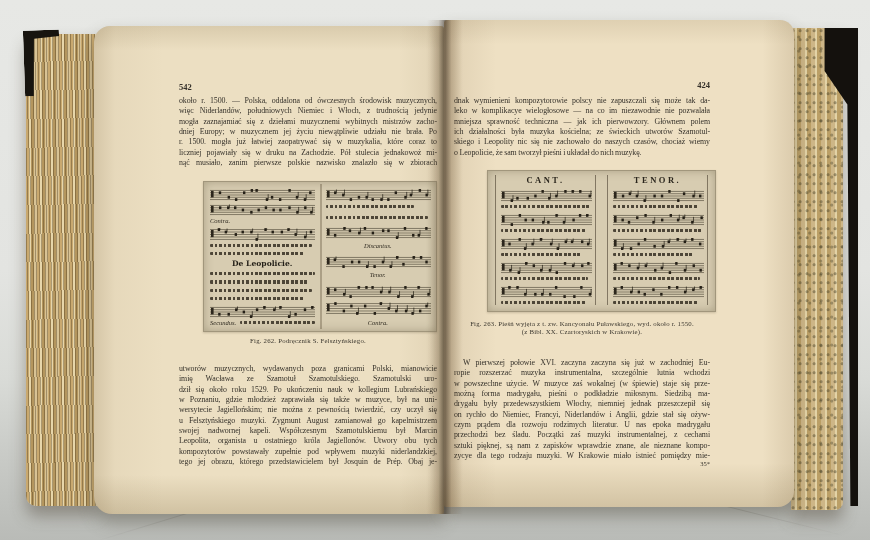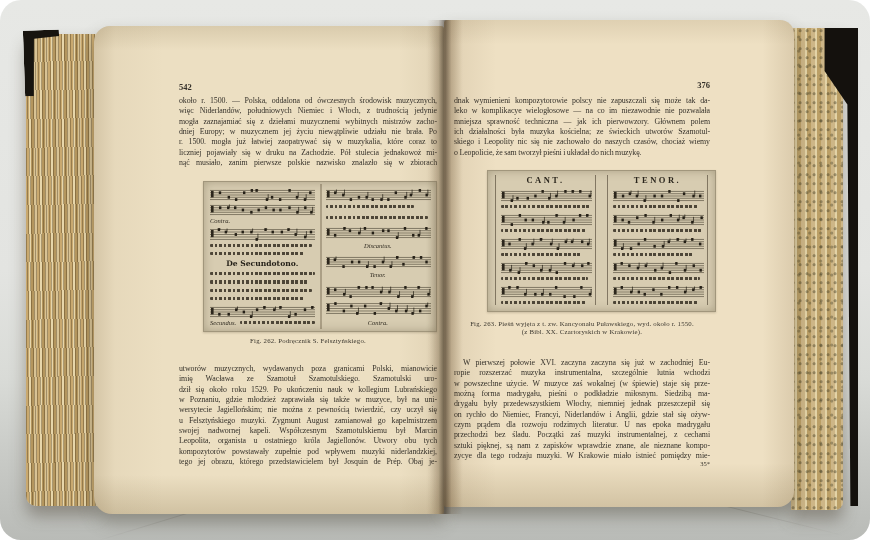--- a/index.html
+++ b/index.html
@@ -1,18 +1,18 @@
 <!DOCTYPE html>
 <html><head>
 <meta charset="utf-8">
 <style>
   html,body{margin:0;padding:0;width:870px;height:540px;overflow:hidden;}
   body{font-family:"Liberation Serif",serif;}
   .scene{position:absolute;inset:0;
-    background:linear-gradient(180deg,#e7e8e5 0%,#e3e4e1 50%,#d9dbd7 70%,#c7c9c5 86%,#b9bbb7 100%);border-radius:21px;}
+    background:linear-gradient(180deg,#e7e8e5 0%,#e3e4e1 50%,#d9dbd7 70%,#c7c9c5 86%,#b9bbb7 100%);}
   .crease{position:absolute;height:1px;background:linear-gradient(90deg,transparent,rgba(150,150,145,.55),transparent);}
   .crease.c1{left:90px;top:512px;width:200px;transform:rotate(-17deg);}
   .crease.c2{left:620px;top:508px;width:230px;transform:rotate(14deg);}
   .book{position:absolute;inset:0;}
 
   
   .edge-left{position:absolute;left:26px;top:34px;width:72px;height:472px;border-radius:6px 0 0 10px;
     background:
       repeating-linear-gradient(88deg, rgba(70,52,22,.38) 0 1px, rgba(0,0,0,0) 1px 3px),
       repeating-linear-gradient(90deg,#c9a96f 0 3px,#e7d6aa 3px 5px,#b4965e 5px 8px,#d8c395 8px 11px);
@@ -188,21 +188,21 @@
                   <rect x="77.26338454103097" y="0.16000000000000014" width="2.4" height="2.8" fill="#241f16"></rect>
                   <line x1="79.66338454103098" x2="79.66338454103098" y1="1.56" y2="0.5" stroke="#241f16" stroke-width="0.7"></line>
                   <rect x="84.49970213572185" y="5.1" width="2.4" height="2.8" fill="#241f16"></rect>
                   <line x1="86.89970213572185" x2="86.89970213572185" y1="6.5" y2="0.6499999999999995" stroke="#241f16" stroke-width="0.7"></line>
                   <rect x="94.02952988942464" y="7.57" width="2.4" height="2.8" fill="#241f16"></rect>
                   <line x1="96.42952988942464" x2="96.42952988942464" y1="8.97" y2="3.12" stroke="#241f16" stroke-width="0.7"></line>
                   <rect x="99.77015018463135" y="2.6300000000000003" width="2.4" height="2.8" fill="#241f16"></rect>
                 </svg></div>
             <div class="gbar w98"></div>
             <div class="gbar w90"></div>
-            <div class="fheading">De Secundotono.</div>
+            <div class="fheading">De Leopolicie.</div>
             <div class="gbar"></div>
             <div class="gbar w95"></div>
             <div class="gbar w98"></div>
             <div class="gbar w90"></div>
             <div class="stave"><svg width="105" height="12">
                   <line x1="0" x2="105" y1="1.44" y2="1.44" stroke="#473f30" stroke-width="0.6"></line>
                   <line x1="0" x2="105" y1="3.7199999999999998" y2="3.7199999999999998" stroke="#473f30" stroke-width="0.6"></line>
                   <line x1="0" x2="105" y1="6" y2="6" stroke="#473f30" stroke-width="0.6"></line>
                   <line x1="0" x2="105" y1="8.280000000000001" y2="8.280000000000001" stroke="#473f30" stroke-width="0.6"></line>
                   <line x1="0" x2="105" y1="10.56" y2="10.56" stroke="#473f30" stroke-width="0.6"></line>
@@ -391,21 +391,21 @@
           <div class="tline">wersytecie Jagiellońskim; nie można z pewnością twierdzić, czy uczył się</div>
           <div class="tline">u Felsztyńskiego muzyki. Zygmunt August zamianował go kapelmistrzem</div>
           <div class="tline">swojej nadwornej kapeli. Współczesnym Szamotulskiemu był Marcin</div>
           <div class="tline">Leopolita, organista u ostatniego króla Jagiellonów. Utwory obu tych</div>
           <div class="tline">kompozytorów powstawały zupełnie pod wpływem muzyki niderlandzkiej,</div>
           <div class="tline">tego jej obrazu, którego przedstawicielem był Josquin de Prép. Obaj je-</div>
         </div>
     </div>
 
     <div class="page page-right">
-      <div class="pagenum pn-right">376</div>
+      <div class="pagenum pn-right">424</div>
 
       <div class="tb-r no-just-last" style="top:76px">
           <div class="tline">dnak wymienieni kompozytorowie polscy nie zapuszczali się może tak da-</div>
           <div class="tline">leko w komplikacye wielogłosowe — na co im niezawodnie nie pozwalała</div>
           <div class="tline">mniejsza sprawność techniczna — jak ich pierwowzory. Głównem polem</div>
           <div class="tline">ich działalności była muzyka kościelna; ze świeckich utworów Szamotul-</div>
           <div class="tline">skiego i Leopolity nic się nie zachowało do naszych czasów, chociaż wiemy</div>
           <div class="tline">o Leopolicie, że sam tworzył pieśni i układał do nich muzykę.</div>
         </div>
 

